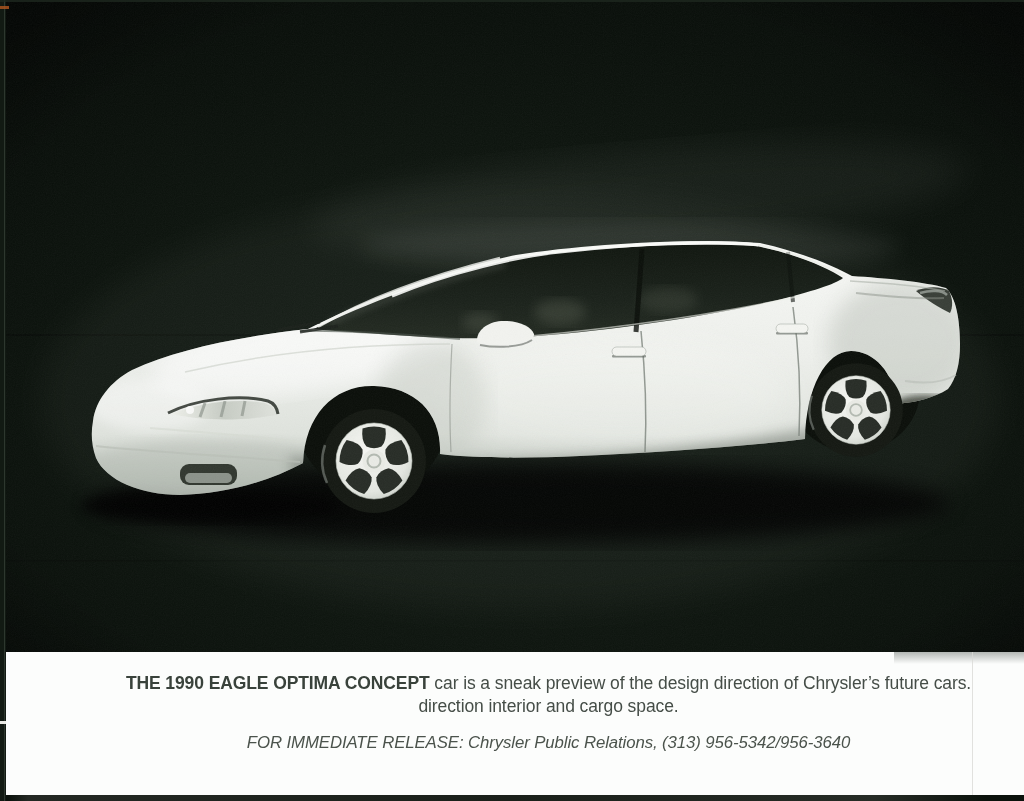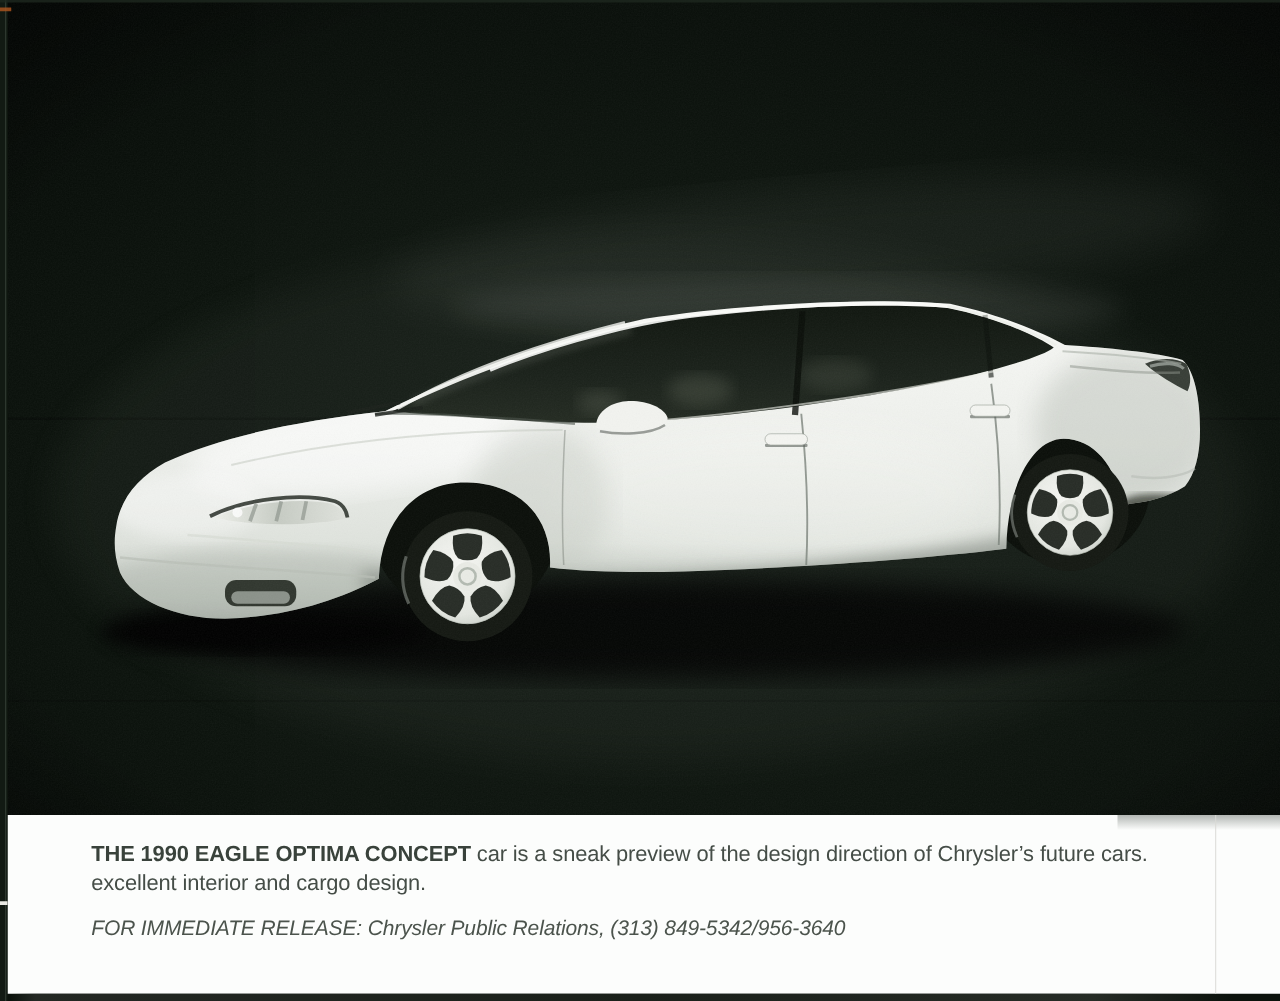--- a/index.html
+++ b/index.html
@@ -26,21 +26,21 @@
   }
   .caption-smudge{
     position:absolute;right:0;top:0;width:130px;height:12px;
     background:linear-gradient(180deg,rgba(90,98,92,.45),rgba(90,98,92,0));
     pointer-events:none;
   }
   .caption-vline{
     position:absolute;left:966px;top:0;width:1px;height:143px;
     background:#d9dad6;opacity:.8;
   }
-  .caption-text{padding:20px 0 0 67px;}
+  .caption-text{padding:20px 0 0 67px;text-align:center;}
   .caption-text p{
     margin:0;font-size:17.5px;line-height:23px;color:#454d47;
     letter-spacing:-0.1px;white-space:nowrap;
   }
   .caption-text .lead{font-weight:bold;color:#39423b;}
   .caption-text p.release{
     margin-top:13px;font-style:italic;font-size:16.8px;color:#4b534c;
   }
 
   
@@ -250,22 +250,22 @@
       <rect x="6" y="0" width="1018" height="652" fill="url(#vign)"></rect>
       <rect x="6" y="0" width="1018" height="652" filter="url(#grainF)" opacity="0.05"></rect>
     </svg>
   </div>
 
   <div class="caption">
     <div class="caption-smudge"></div>
     <div class="caption-vline"></div>
     <div class="caption-text">
       <p><span class="lead">THE 1990 EAGLE OPTIMA CONCEPT</span><span> car is a sneak preview of the design direction of Chrysler’s future cars.</span></p>
-      <p>excellent interior and cargo design.</p>
-      <p class="release">FOR IMMEDIATE RELEASE: Chrysler Public Relations, (313) 849-5342/956-3640</p>
+      <p>direction interior and cargo space.</p>
+      <p class="release">FOR IMMEDIATE RELEASE: Chrysler Public Relations, (313) 956-5342/956-3640</p>
     </div>
   </div>
 
   <div class="left-strip">
     <div class="left-strip-line"></div>
   </div>
   <div class="left-strip-tick"></div>
   <div class="top-edge-line"></div>
   <div class="orange-tick"></div>
   <div class="bottom-strip"></div>

